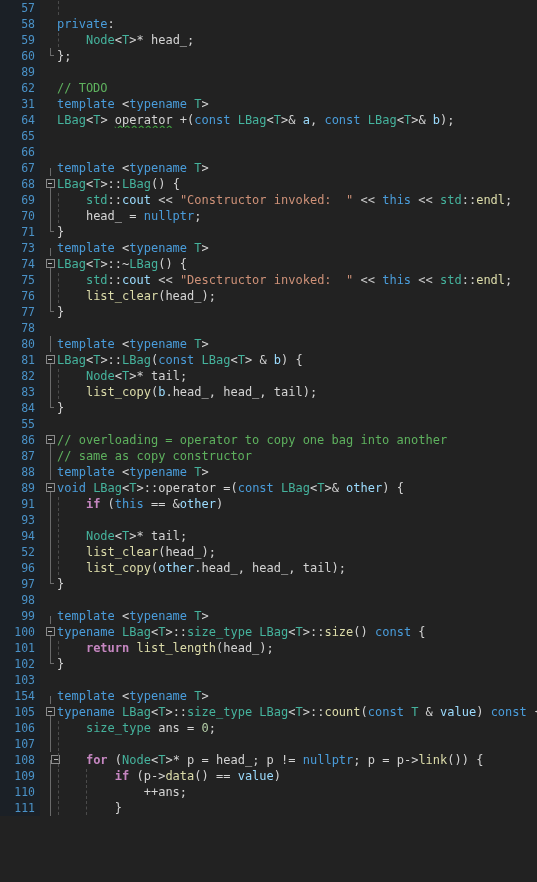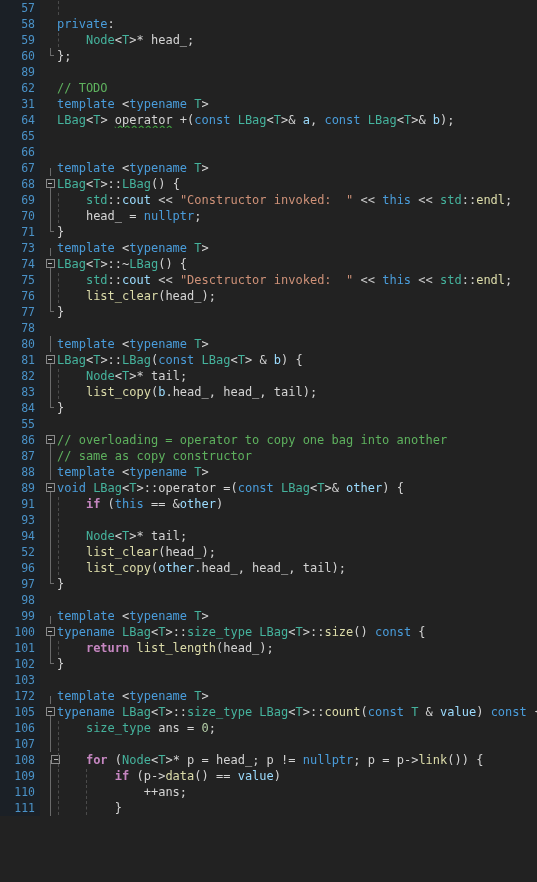--- a/index.html
+++ b/index.html
@@ -184,21 +184,21 @@
       <div class="row"><div class="gutter">94</div><div class="foldstrip"><div class="foldline"></div></div><div class="code"><div class="indent-guides"><div class="iguide" style="left: 2px;"></div></div><span class="txt"><span class="plain">    </span><span class="type">Node</span><span class="plain">&lt;</span><span class="type">T</span><span class="plain">&gt;* </span><span class="plain">tail</span><span class="plain">;</span></span></div></div>
       <div class="row"><div class="gutter">52</div><div class="foldstrip"><div class="foldline"></div></div><div class="code"><div class="indent-guides"><div class="iguide" style="left: 2px;"></div></div><span class="txt"><span class="plain">    </span><span class="fn">list_clear</span><span class="plain">(</span><span class="plain">head_</span><span class="plain">);</span></span></div></div>
       <div class="row"><div class="gutter">96</div><div class="foldstrip"><div class="foldline"></div></div><div class="code"><div class="indent-guides"><div class="iguide" style="left: 2px;"></div></div><span class="txt"><span class="plain">    </span><span class="fn">list_copy</span><span class="plain">(</span><span class="var">other</span><span class="plain">.</span><span class="plain">head_</span><span class="plain">, </span><span class="plain">head_</span><span class="plain">, </span><span class="plain">tail</span><span class="plain">);</span></span></div></div>
       <div class="row"><div class="gutter">97</div><div class="foldstrip"><div class="foldline endcap"></div></div><div class="code"><span class="txt"><span class="plain">}</span></span></div></div>
       <div class="row"><div class="gutter">98</div><div class="foldstrip"></div><div class="code"><span class="txt"></span></div></div>
       <div class="row"><div class="gutter">99</div><div class="foldstrip"><div class="foldline start"></div></div><div class="code"><span class="txt"><span class="kw">template</span><span class="plain"> </span><span class="plain">&lt;</span><span class="kw">typename</span><span class="plain"> </span><span class="type">T</span><span class="plain">&gt;</span></span></div></div>
       <div class="row"><div class="gutter">100</div><div class="foldstrip"><div class="foldline start"></div><div class="foldbox"></div></div><div class="code"><span class="txt"><span class="kw">typename</span><span class="plain"> </span><span class="type">LBag</span><span class="plain">&lt;</span><span class="type">T</span><span class="plain">&gt;::</span><span class="type">size_type</span><span class="plain"> </span><span class="type">LBag</span><span class="plain">&lt;</span><span class="type">T</span><span class="plain">&gt;::</span><span class="fn">size</span><span class="plain">() </span><span class="kw">const</span><span class="plain"> {</span></span></div></div>
       <div class="row"><div class="gutter">101</div><div class="foldstrip"><div class="foldline"></div></div><div class="code"><div class="indent-guides"><div class="iguide" style="left: 2px;"></div></div><span class="txt"><span class="plain">    </span><span class="ctl">return</span><span class="plain"> </span><span class="fn">list_length</span><span class="plain">(</span><span class="plain">head_</span><span class="plain">);</span></span></div></div>
       <div class="row"><div class="gutter">102</div><div class="foldstrip"><div class="foldline endcap"></div></div><div class="code"><span class="txt"><span class="plain">}</span></span></div></div>
       <div class="row"><div class="gutter">103</div><div class="foldstrip"></div><div class="code"><span class="txt"></span></div></div>
-      <div class="row"><div class="gutter">172</div><div class="foldstrip"><div class="foldline start"></div></div><div class="code"><span class="txt"><span class="kw">template</span><span class="plain"> </span><span class="plain">&lt;</span><span class="kw">typename</span><span class="plain"> </span><span class="type">T</span><span class="plain">&gt;</span></span></div></div>
+      <div class="row"><div class="gutter">154</div><div class="foldstrip"><div class="foldline start"></div></div><div class="code"><span class="txt"><span class="kw">template</span><span class="plain"> </span><span class="plain">&lt;</span><span class="kw">typename</span><span class="plain"> </span><span class="type">T</span><span class="plain">&gt;</span></span></div></div>
       <div class="row"><div class="gutter">105</div><div class="foldstrip"><div class="foldline start"></div><div class="foldbox"></div></div><div class="code"><span class="txt"><span class="kw">typename</span><span class="plain"> </span><span class="type">LBag</span><span class="plain">&lt;</span><span class="type">T</span><span class="plain">&gt;::</span><span class="type">size_type</span><span class="plain"> </span><span class="type">LBag</span><span class="plain">&lt;</span><span class="type">T</span><span class="plain">&gt;::</span><span class="fn">count</span><span class="plain">(</span><span class="kw">const</span><span class="plain"> </span><span class="type">T</span><span class="plain"> &amp; </span><span class="var">value</span><span class="plain">) </span><span class="kw">const</span><span class="plain"> {</span></span></div></div>
       <div class="row"><div class="gutter">106</div><div class="foldstrip"><div class="foldline"></div></div><div class="code"><div class="indent-guides"><div class="iguide" style="left: 2px;"></div></div><span class="txt"><span class="plain">    </span><span class="type">size_type</span><span class="plain"> </span><span class="plain">ans</span><span class="plain"> = </span><span class="num">0</span><span class="plain">;</span></span></div></div>
       <div class="row"><div class="gutter">107</div><div class="foldstrip"><div class="foldline"></div></div><div class="code"><div class="indent-guides"><div class="iguide" style="left: 2px;"></div></div><span class="txt"></span></div></div>
       <div class="row"><div class="gutter">108</div><div class="foldstrip"><div class="foldline start"></div><div class="foldbox" style="left: 11px;"></div></div><div class="code"><div class="indent-guides"><div class="iguide" style="left: 2px;"></div></div><span class="txt"><span class="plain">    </span><span class="ctl">for</span><span class="plain"> (</span><span class="type">Node</span><span class="plain">&lt;</span><span class="type">T</span><span class="plain">&gt;* </span><span class="plain">p</span><span class="plain"> = </span><span class="plain">head_</span><span class="plain">; </span><span class="plain">p</span><span class="plain"> != </span><span class="kw">nullptr</span><span class="plain">; </span><span class="plain">p</span><span class="plain"> = </span><span class="plain">p</span><span class="plain">-&gt;</span><span class="fn">link</span><span class="plain">()) {</span></span></div></div>
       <div class="row"><div class="gutter">109</div><div class="foldstrip"><div class="foldline"></div></div><div class="code"><div class="indent-guides"><div class="iguide" style="left: 2px;"></div><div class="iguide" style="left: 29.62px;"></div></div><span class="txt"><span class="plain">        </span><span class="ctl">if</span><span class="plain"> (</span><span class="plain">p</span><span class="plain">-&gt;</span><span class="fn">data</span><span class="plain">() == </span><span class="var">value</span><span class="plain">)</span></span></div></div>
       <div class="row"><div class="gutter">110</div><div class="foldstrip"><div class="foldline"></div></div><div class="code"><div class="indent-guides"><div class="iguide" style="left: 2px;"></div><div class="iguide" style="left: 29.62px;"></div></div><span class="txt"><span class="plain">            </span><span class="plain">++</span><span class="plain">ans</span><span class="plain">;</span></span></div></div>
       <div class="row"><div class="gutter">111</div><div class="foldstrip"><div class="foldline"></div></div><div class="code"><div class="indent-guides"><div class="iguide" style="left: 2px;"></div><div class="iguide" style="left: 29.62px;"></div></div><span class="txt"><span class="plain">        </span><span class="plain">}</span></span></div></div>
     </div>
 </div>
 

